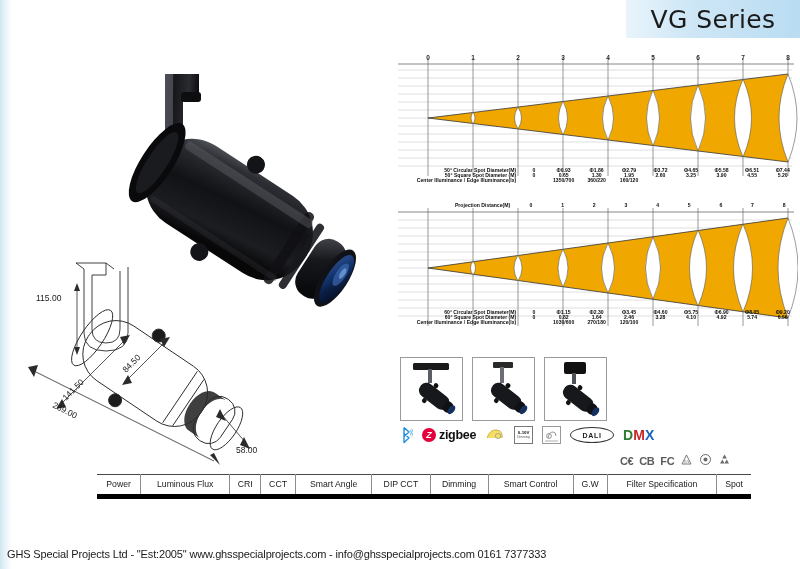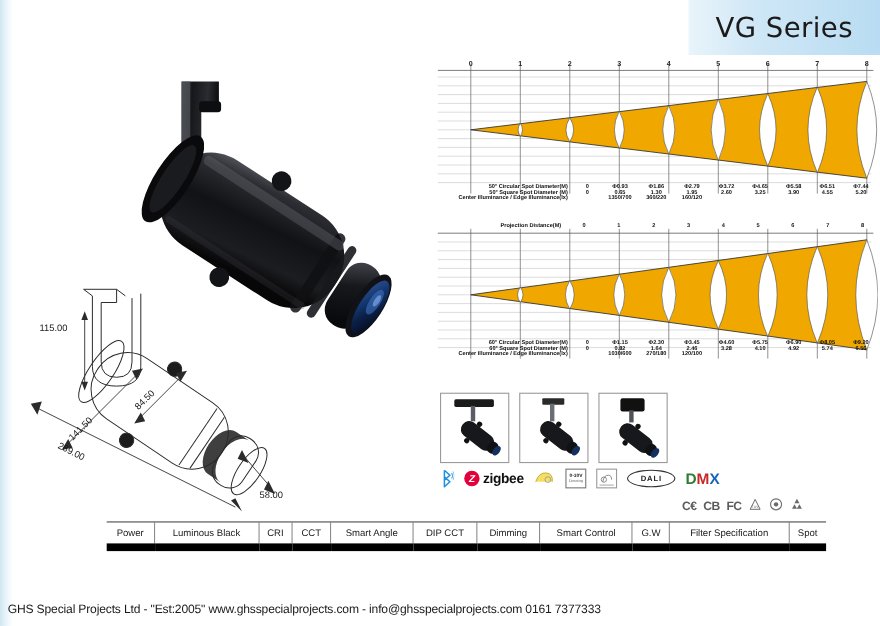--- a/index.html
+++ b/index.html
@@ -10,21 +10,21 @@
   .page{position:absolute;inset:0;}
 
   
   .edge-stripe{
     position:absolute;left:0;top:0;width:12px;height:569px;
     background:linear-gradient(to right,#cfe7f2 0%,#e8f4fa 45%,#ffffff 100%);
   }
 
   
   .banner{
-    position:absolute;left:626px;top:0;width:174px;height:50px;
+    position:absolute;left:626px;top:0;width:174px;height:38px;
     background:linear-gradient(to right,#e9f4fb 0%,#cfe7f6 35%,#b9dcf2 100%);
     display:flex;align-items:center;justify-content:center;
   }
   .banner-title{
     font-size:25px;letter-spacing:.4px;color:#1b1b1b;
     font-family:"DejaVu Sans", sans-serif;font-weight:400;
   }
 
   
   .model-code{
@@ -112,21 +112,21 @@
   
   .spec{
     position:absolute;left:97px;top:474px;width:654px;
     border-collapse:collapse;font-size:8.7px;color:#1a1a1a;
   }
   .spec td{
     border-right:1px solid #8d8d8d;text-align:center;padding:4px 3px;
     font-family:"Liberation Sans",sans-serif;white-space:nowrap;
   }
   .spec td:last-child{border-right:none;}
-  .spec tr.head td{border-bottom:7px solid #000000;padding-bottom:5px;}
+  .spec tr.head td{border-bottom:5px solid #000000;padding-bottom:5px;}
   .spec tr.head{font-weight:400;}
   .spec tr.body td{padding-top:6px;font-weight:bold;}
   .spec .topline{border-top:1px solid #4a4a4a;}
 
   
   .footer{
     position:absolute;left:0;top:538px;width:800px;height:31px;
     display:flex;align-items:center;
   }
   .footer-text{
@@ -580,21 +580,21 @@
         <path d="M2 10.5 L4.3 6.5 L6.6 10.5 Z" fill="#6a6a6a"></path>
         <path d="M11 10.5 L8.7 6.5 L6.4 10.5 Z" fill="#6a6a6a"></path>
       </svg>
     </span>
   </div>
 
   <table class="spec">
     <tbody>
         <tr class="head">
       <td class="topline">Power</td>
-      <td class="topline">Luminous Black</td>
+      <td class="topline">Luminous Flux</td>
       <td class="topline">CRI</td>
       <td class="topline">CCT</td>
       <td class="topline">Smart Angle</td>
       <td class="topline">DIP CCT</td>
       <td class="topline">Dimming</td>
       <td class="topline">Smart Control</td>
       <td class="topline">G.W</td>
       <td class="topline">Filter Specification</td>
       <td class="topline">Spot</td>
     </tr>

